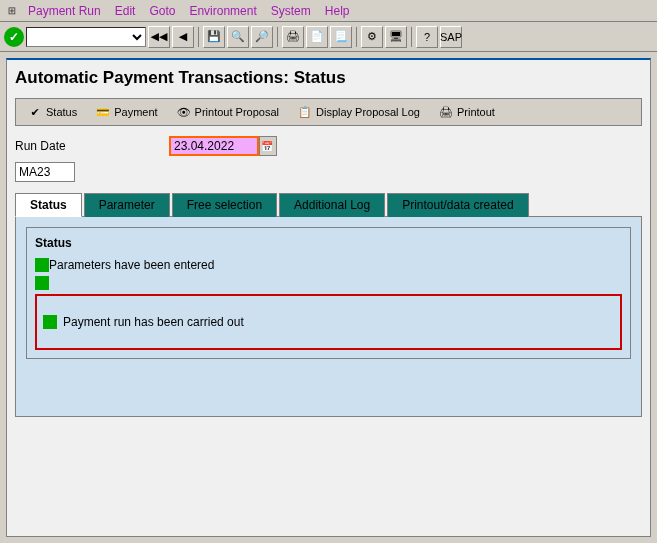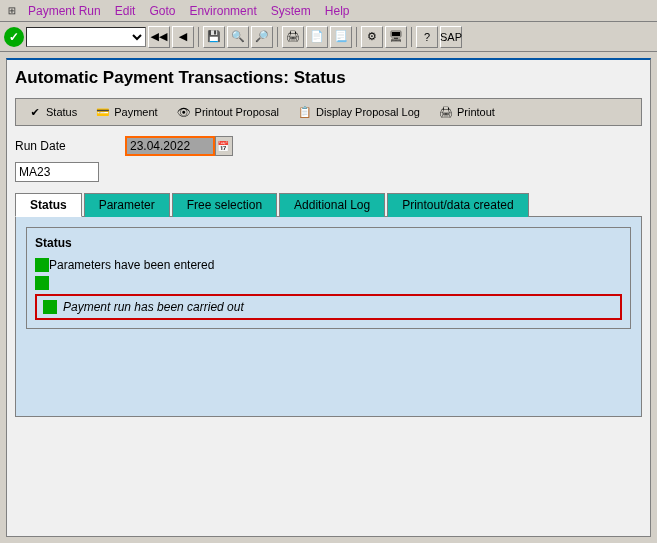--- a/index.html
+++ b/index.html
@@ -140,24 +140,25 @@
     .form-input {
       height: 20px;
       padding: 1px 3px;
       font-size: 12px;
       border: 1px solid #808080;
       background: white;
     }
     .form-input-date {
       width: 90px;
       border: 2px solid #ff6600;
-      background: #a3a3a3;
+      background: #f0abfc;
+      margin-left: 44px;
     }
     .form-input-id {
-      width: 84px;
+      width: 60px;
     }
     .calendar-btn {
       width: 18px;
       height: 20px;
       background: #d4d0c8;
       border: 1px solid #808080;
       cursor: pointer;
       display: inline-flex;
       align-items: center;
       justify-content: center;
@@ -168,21 +169,21 @@
     .tab-container {
       margin-top: 10px;
     }
     .tab-list {
       display: flex;
       gap: 0;
       border-bottom: 1px solid #808080;
     }
     .tab {
       padding: 4px 14px;
-      background: #14b8a6;
+      background: #0f766e;
       border: 1px solid #808080;
       border-bottom: none;
       cursor: pointer;
       font-size: 12px;
       margin-right: 2px;
       position: relative;
       bottom: -1px;
     }
     .tab.active {
       background: #ffffff;
@@ -220,26 +221,25 @@
     }
     .status-icon {
       width: 14px;
       height: 14px;
       background: #00aa00;
       display: inline-block;
       flex-shrink: 0;
     }
     .status-item-highlighted {
       border: 2px solid #cc0000;
-      padding: 4px 6px;
+      padding: 19px 6px;
       margin-top: 2px;
       display: flex;
       align-items: flex-start;
       gap: 6px;
-      font-style: italic;
     }
 
     
     .green-check {
       width: 20px;
       height: 20px;
       background: #00aa00;
       border-radius: 50%;
       display: inline-flex;
       align-items: center;

